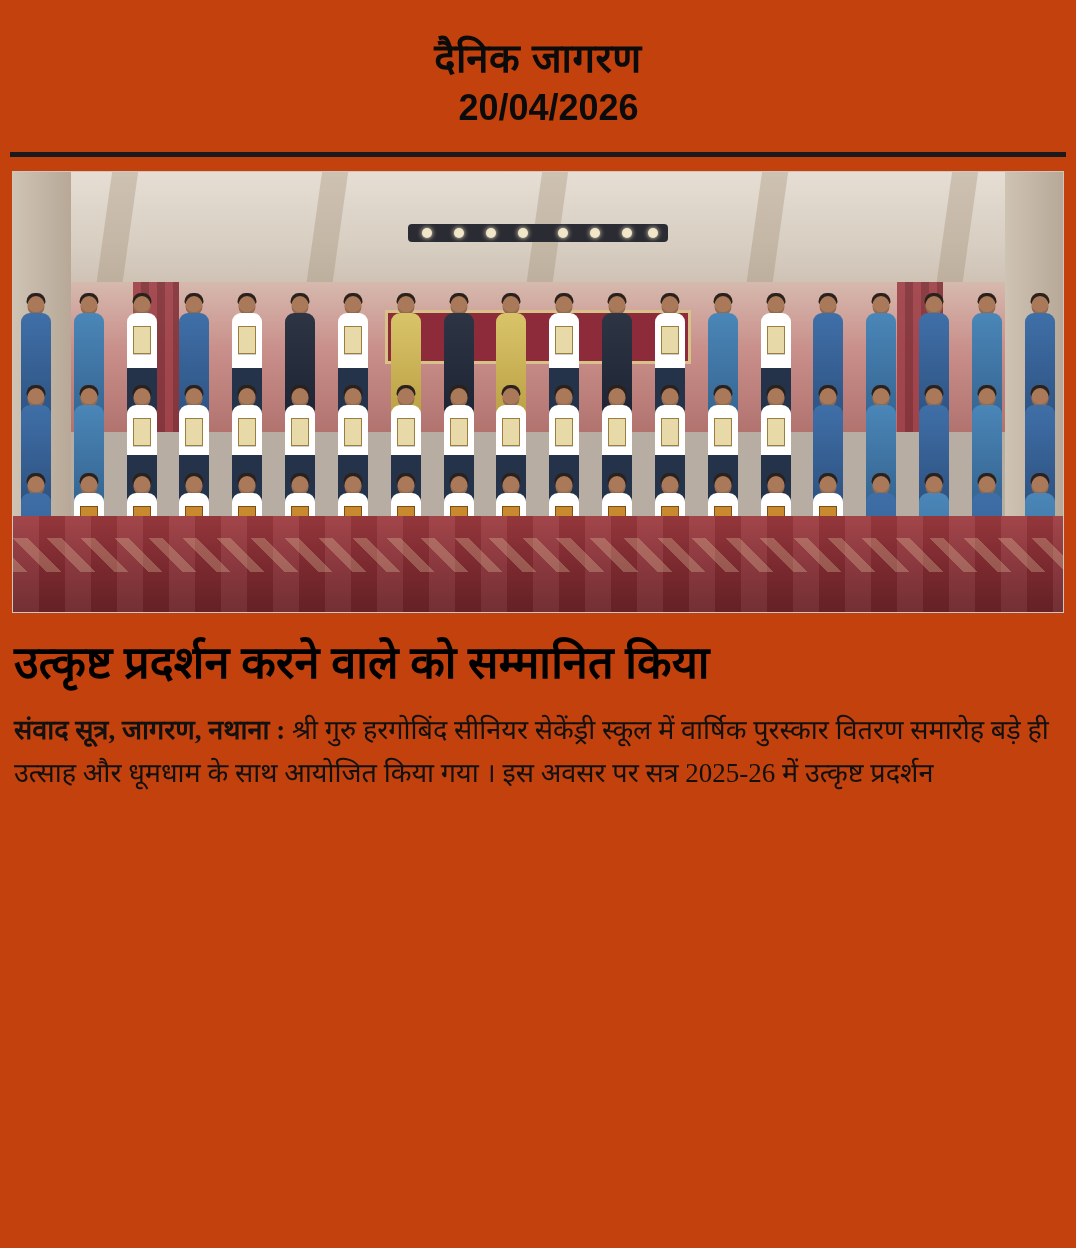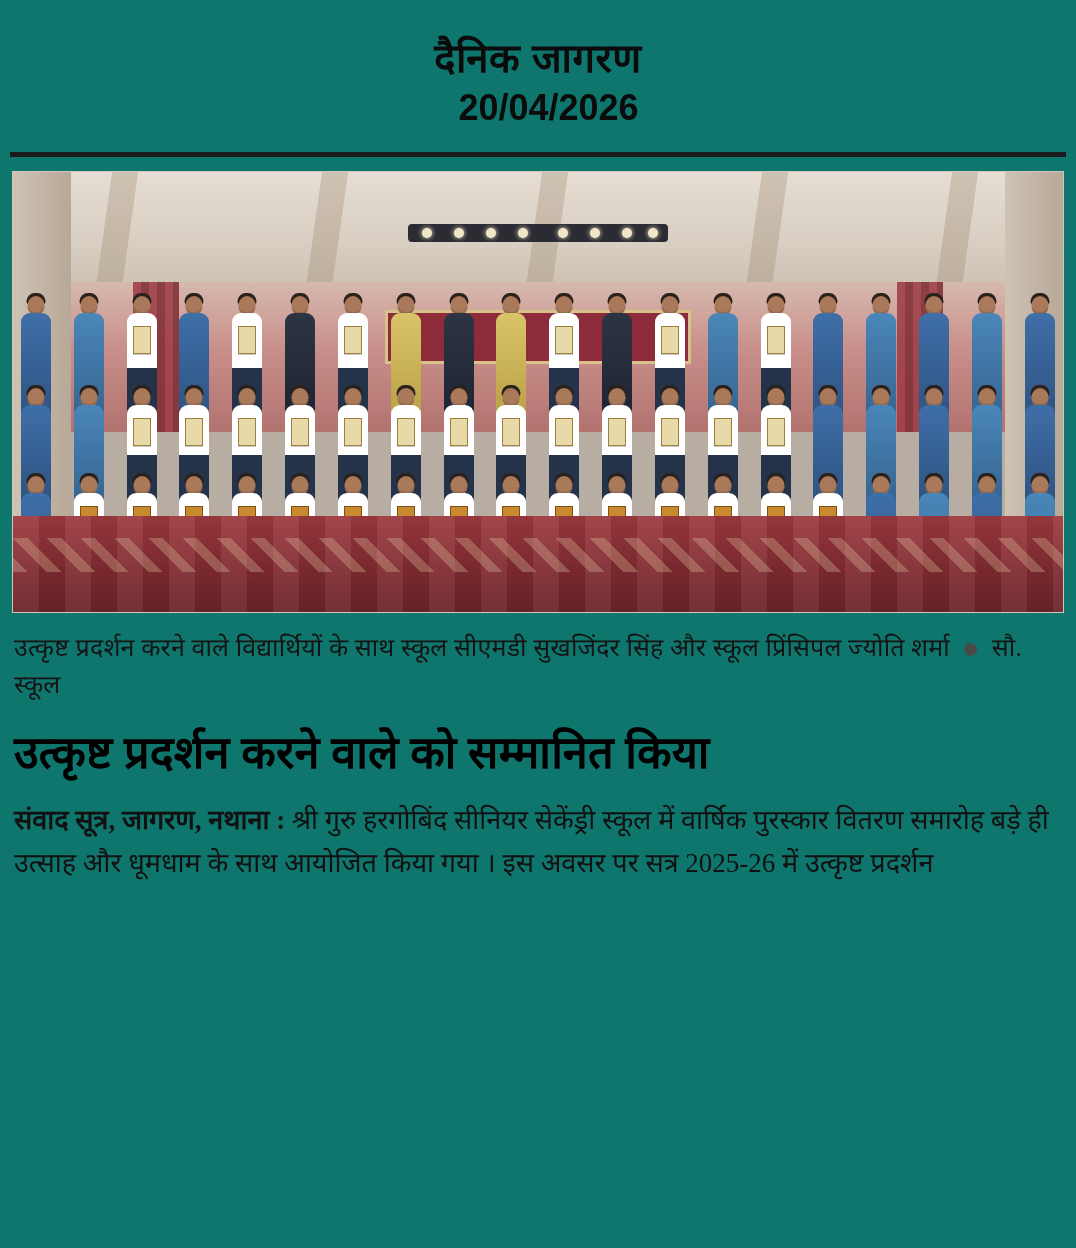--- a/index.html
+++ b/index.html
@@ -12,21 +12,21 @@
     height: 1248px;
     font-family: "Liberation Sans", sans-serif;
     color: #111111;
     position: relative;
     overflow: hidden;
   }
   .page {
     width: 1076px;
     height: 1248px;
     position: relative;
-    background: #0f766e;
+    background: #c2410c;
   }
 
   
   .masthead {
     text-align: center;
     padding-top: 34px;
   }
   .masthead .paper-name {
     font-family: "Liberation Sans", sans-serif;
     font-weight: bold;
@@ -618,25 +618,20 @@
             <div class="body"></div>
           </div>
       </div>
 
       <div class="carpet">
         <div class="pattern"></div>
       </div>
     </div>
   </div>
 
-  <div class="caption">
-    <span>उत्कृष्ट प्रदर्शन करने वाले विद्यार्थियों के साथ स्कूल सीएमडी सुखजिंदर सिंह और स्कूल प्रिंसिपल ज्योति शर्मा</span>
-    <span class="bullet"></span>
-    <span>सौ. स्कूल</span>
-  </div>
 
   <h1 class="headline">उत्कृष्ट प्रदर्शन करने वाले को सम्मानित किया</h1>
 
   <div class="columns">
     <div class="col">
       <p>
         <span class="byline">संवाद सूत्र, जागरण, नथाना :</span><span> श्री गुरु हरगोबिंद सीनियर सेकेंड्री स्कूल में वार्षिक पुरस्कार वितरण समारोह बड़े ही उत्साह और धूमधाम के साथ आयोजित किया गया । इस अवसर पर सत्र 2025-26 में उत्कृष्ट प्रदर्शन</span>
       </p>
     </div>
   </div>

